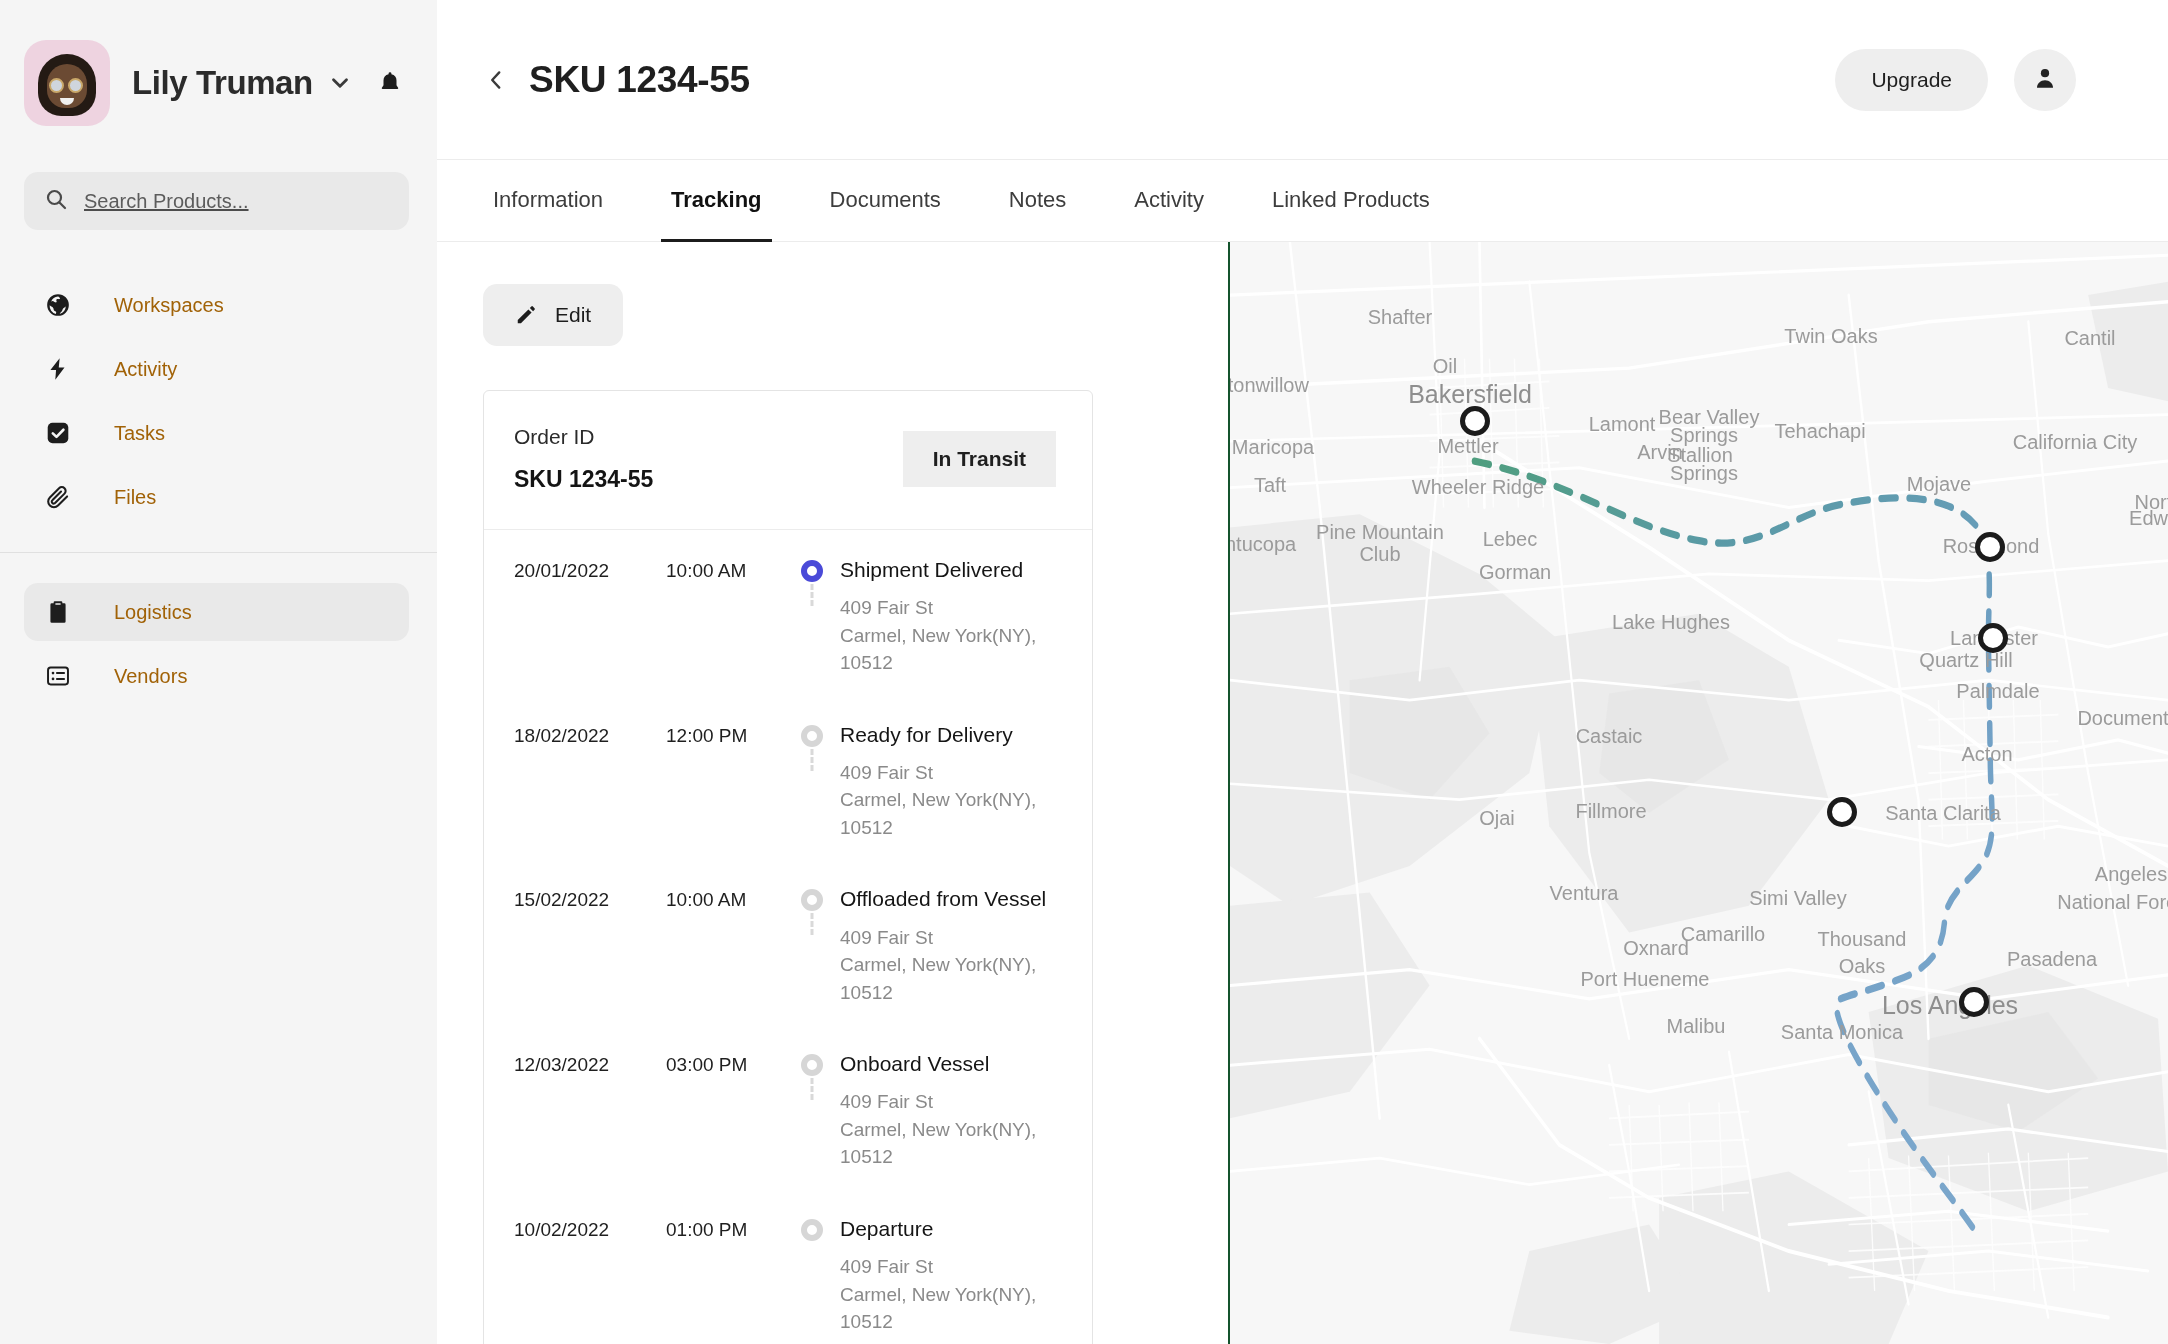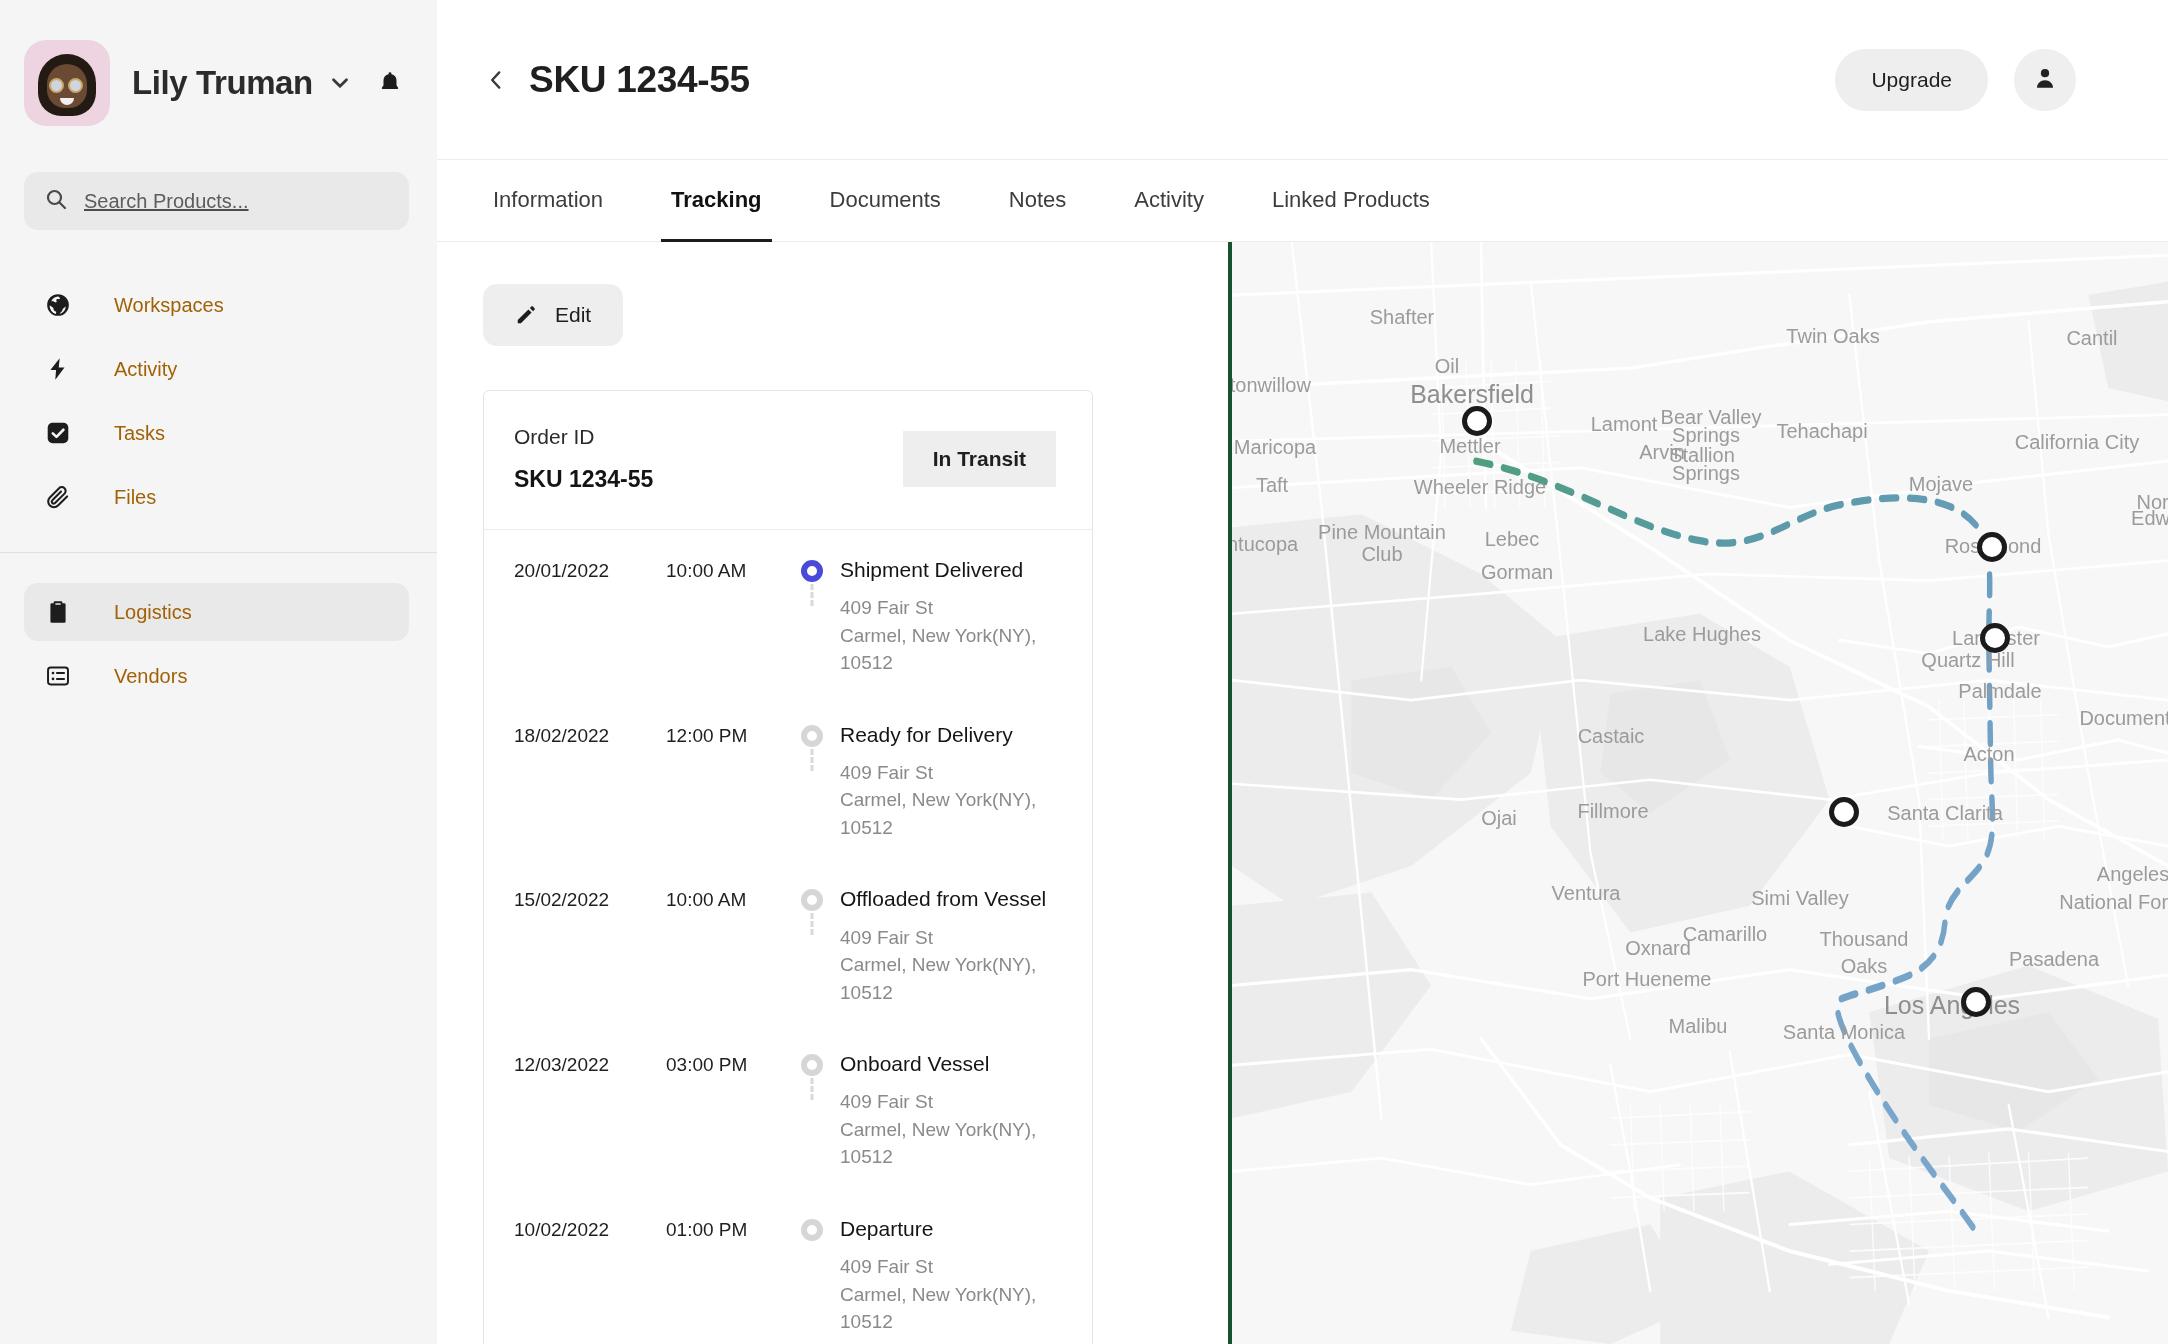--- a/index.html
+++ b/index.html
@@ -175,21 +175,21 @@
   .tl-body { flex: 1 1 auto; padding-bottom: 46px; }
   .tl-title { font-size: 21px; color: #151515; line-height: 1.1; }
   .tl-addr { font-size: 19px; color: #8a8a8a; margin-top: 13px; line-height: 1.45; }
   .tl-row:last-child .tl-body { padding-bottom: 6px; }
 
   
   .map {
     flex: 0 0 940px; width: 940px;
     position: relative; overflow: hidden;
     background: #701a75;
-    border-left: 4px solid #14532d;
+    border-left: 2px solid #14532d;
   }
   .map svg { position: absolute; inset: 0; width: 100%; height: 100%; display: block; }
   .mlabel {
     position: absolute; transform: translate(-50%, -50%);
     font-size: 20px; color: #9b9b9b; white-space: nowrap;
     pointer-events: none; text-align: center; line-height: 1.15;
   }
   .mlabel.big { font-size: 25px; color: #8e8e8e; }
   .pin { position: absolute; transform: translate(-50%, -100%); }
   .wp {
@@ -545,21 +545,21 @@
             <div class="mlabel" style="left: 43px; top: 205px;">Maricopa</div>
             <div class="mlabel" style="left: 238px; top: 204px;">Mettler</div>
             <div class="mlabel" style="left: 248px; top: 245px;">Wheeler Ridge</div>
             <div class="mlabel" style="left: 150px; top: 290px;">Pine Mountain</div>
             <div class="mlabel" style="left: 150px; top: 312px;">Club</div>
             <div class="mlabel" style="left: 25px; top: 302px;">entucopa</div>
             <div class="mlabel" style="left: 280px; top: 297px;">Lebec</div>
             <div class="mlabel" style="left: 285px; top: 330px;">Gorman</div>
             <div class="mlabel" style="left: 938px; top: 276px;">Edwards</div>
             <div class="mlabel" style="left: 761px; top: 304px;">Rosamond</div>
-            <div class="mlabel" style="left: 441px; top: 392px; margin-left: 29px;">Lake Hughes</div>
+            <div class="mlabel" style="left: 441px; top: 380px;">Lake Hughes</div>
             <div class="mlabel" style="left: 764px; top: 396px;">Lancaster</div>
             <div class="mlabel" style="left: 736px; top: 418px;">Quartz Hill</div>
             <div class="mlabel" style="left: 768px; top: 449px;">Palmdale</div>
             <div class="mlabel" style="left: 898px; top: 476px;">Documents</div>
             <div class="mlabel" style="left: 757px; top: 512px;">Acton</div>
             <div class="mlabel" style="left: 379px; top: 494px;">Castaic</div>
             <div class="mlabel" style="left: 267px; top: 576px;">Ojai</div>
             <div class="mlabel" style="left: 381px; top: 569px;">Fillmore</div>
             <div class="mlabel" style="left: 713px; top: 571px;">Santa Clarita</div>
             <div class="mlabel" style="left: 354px; top: 651px;">Ventura</div>

